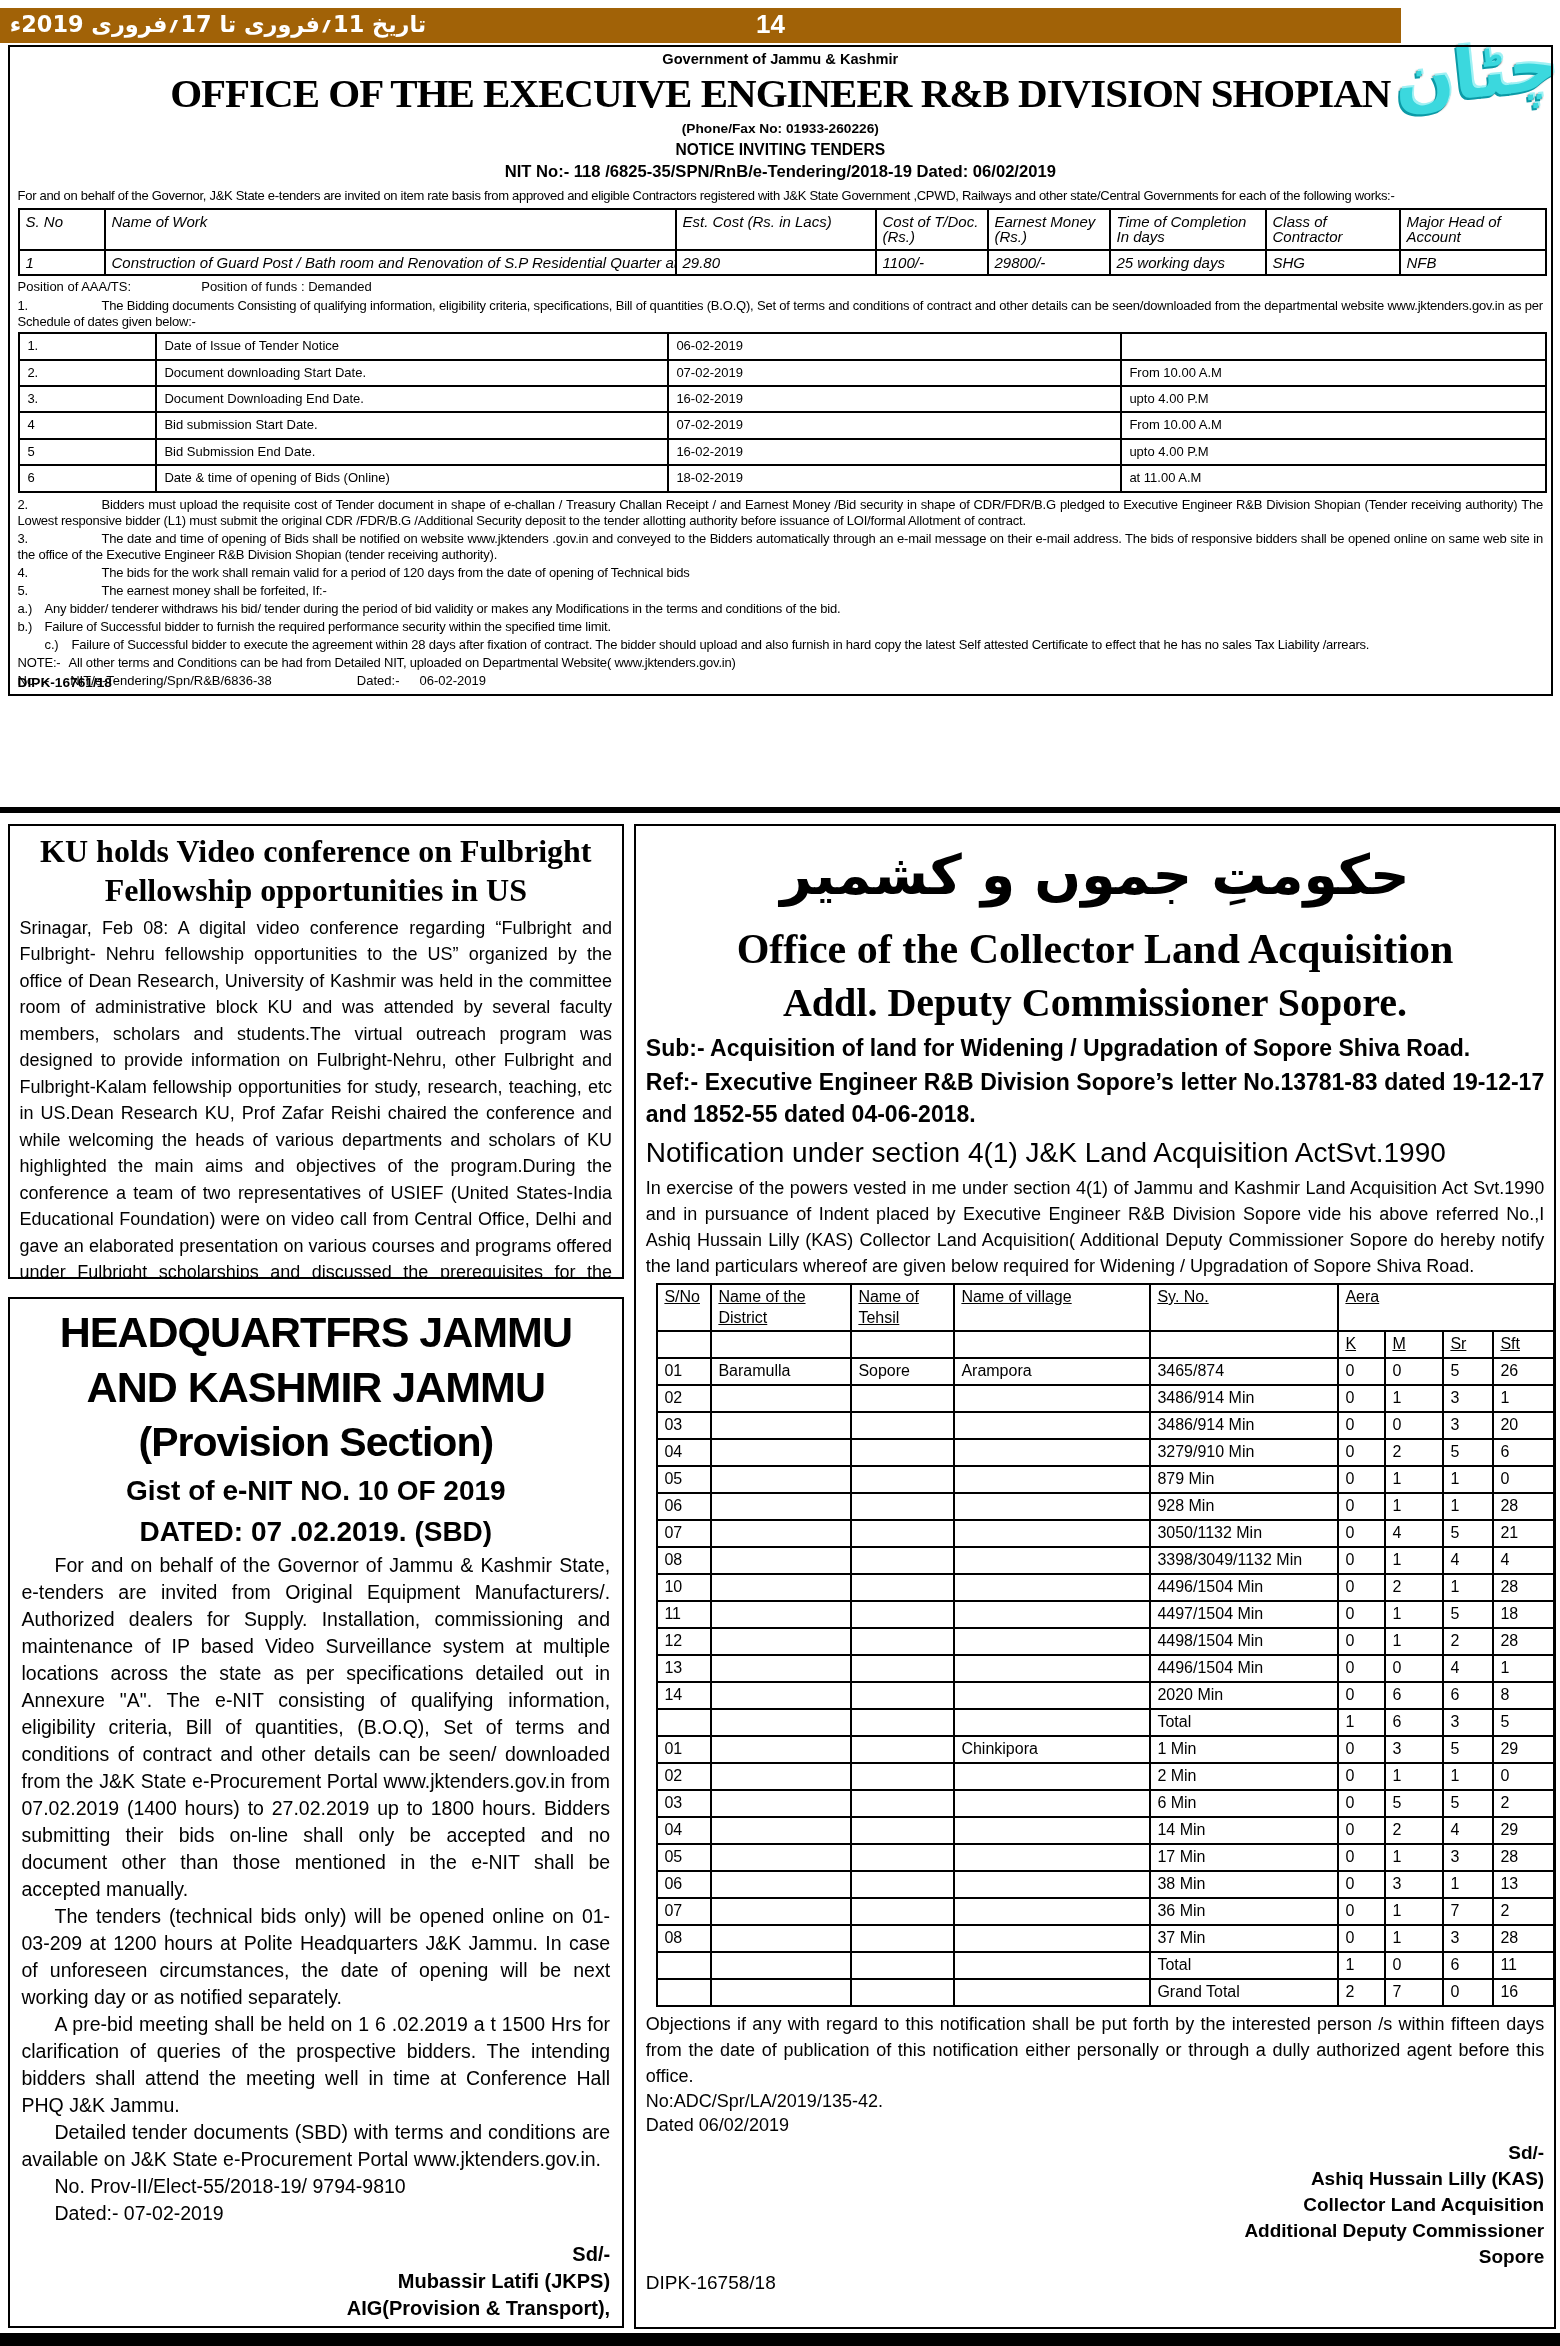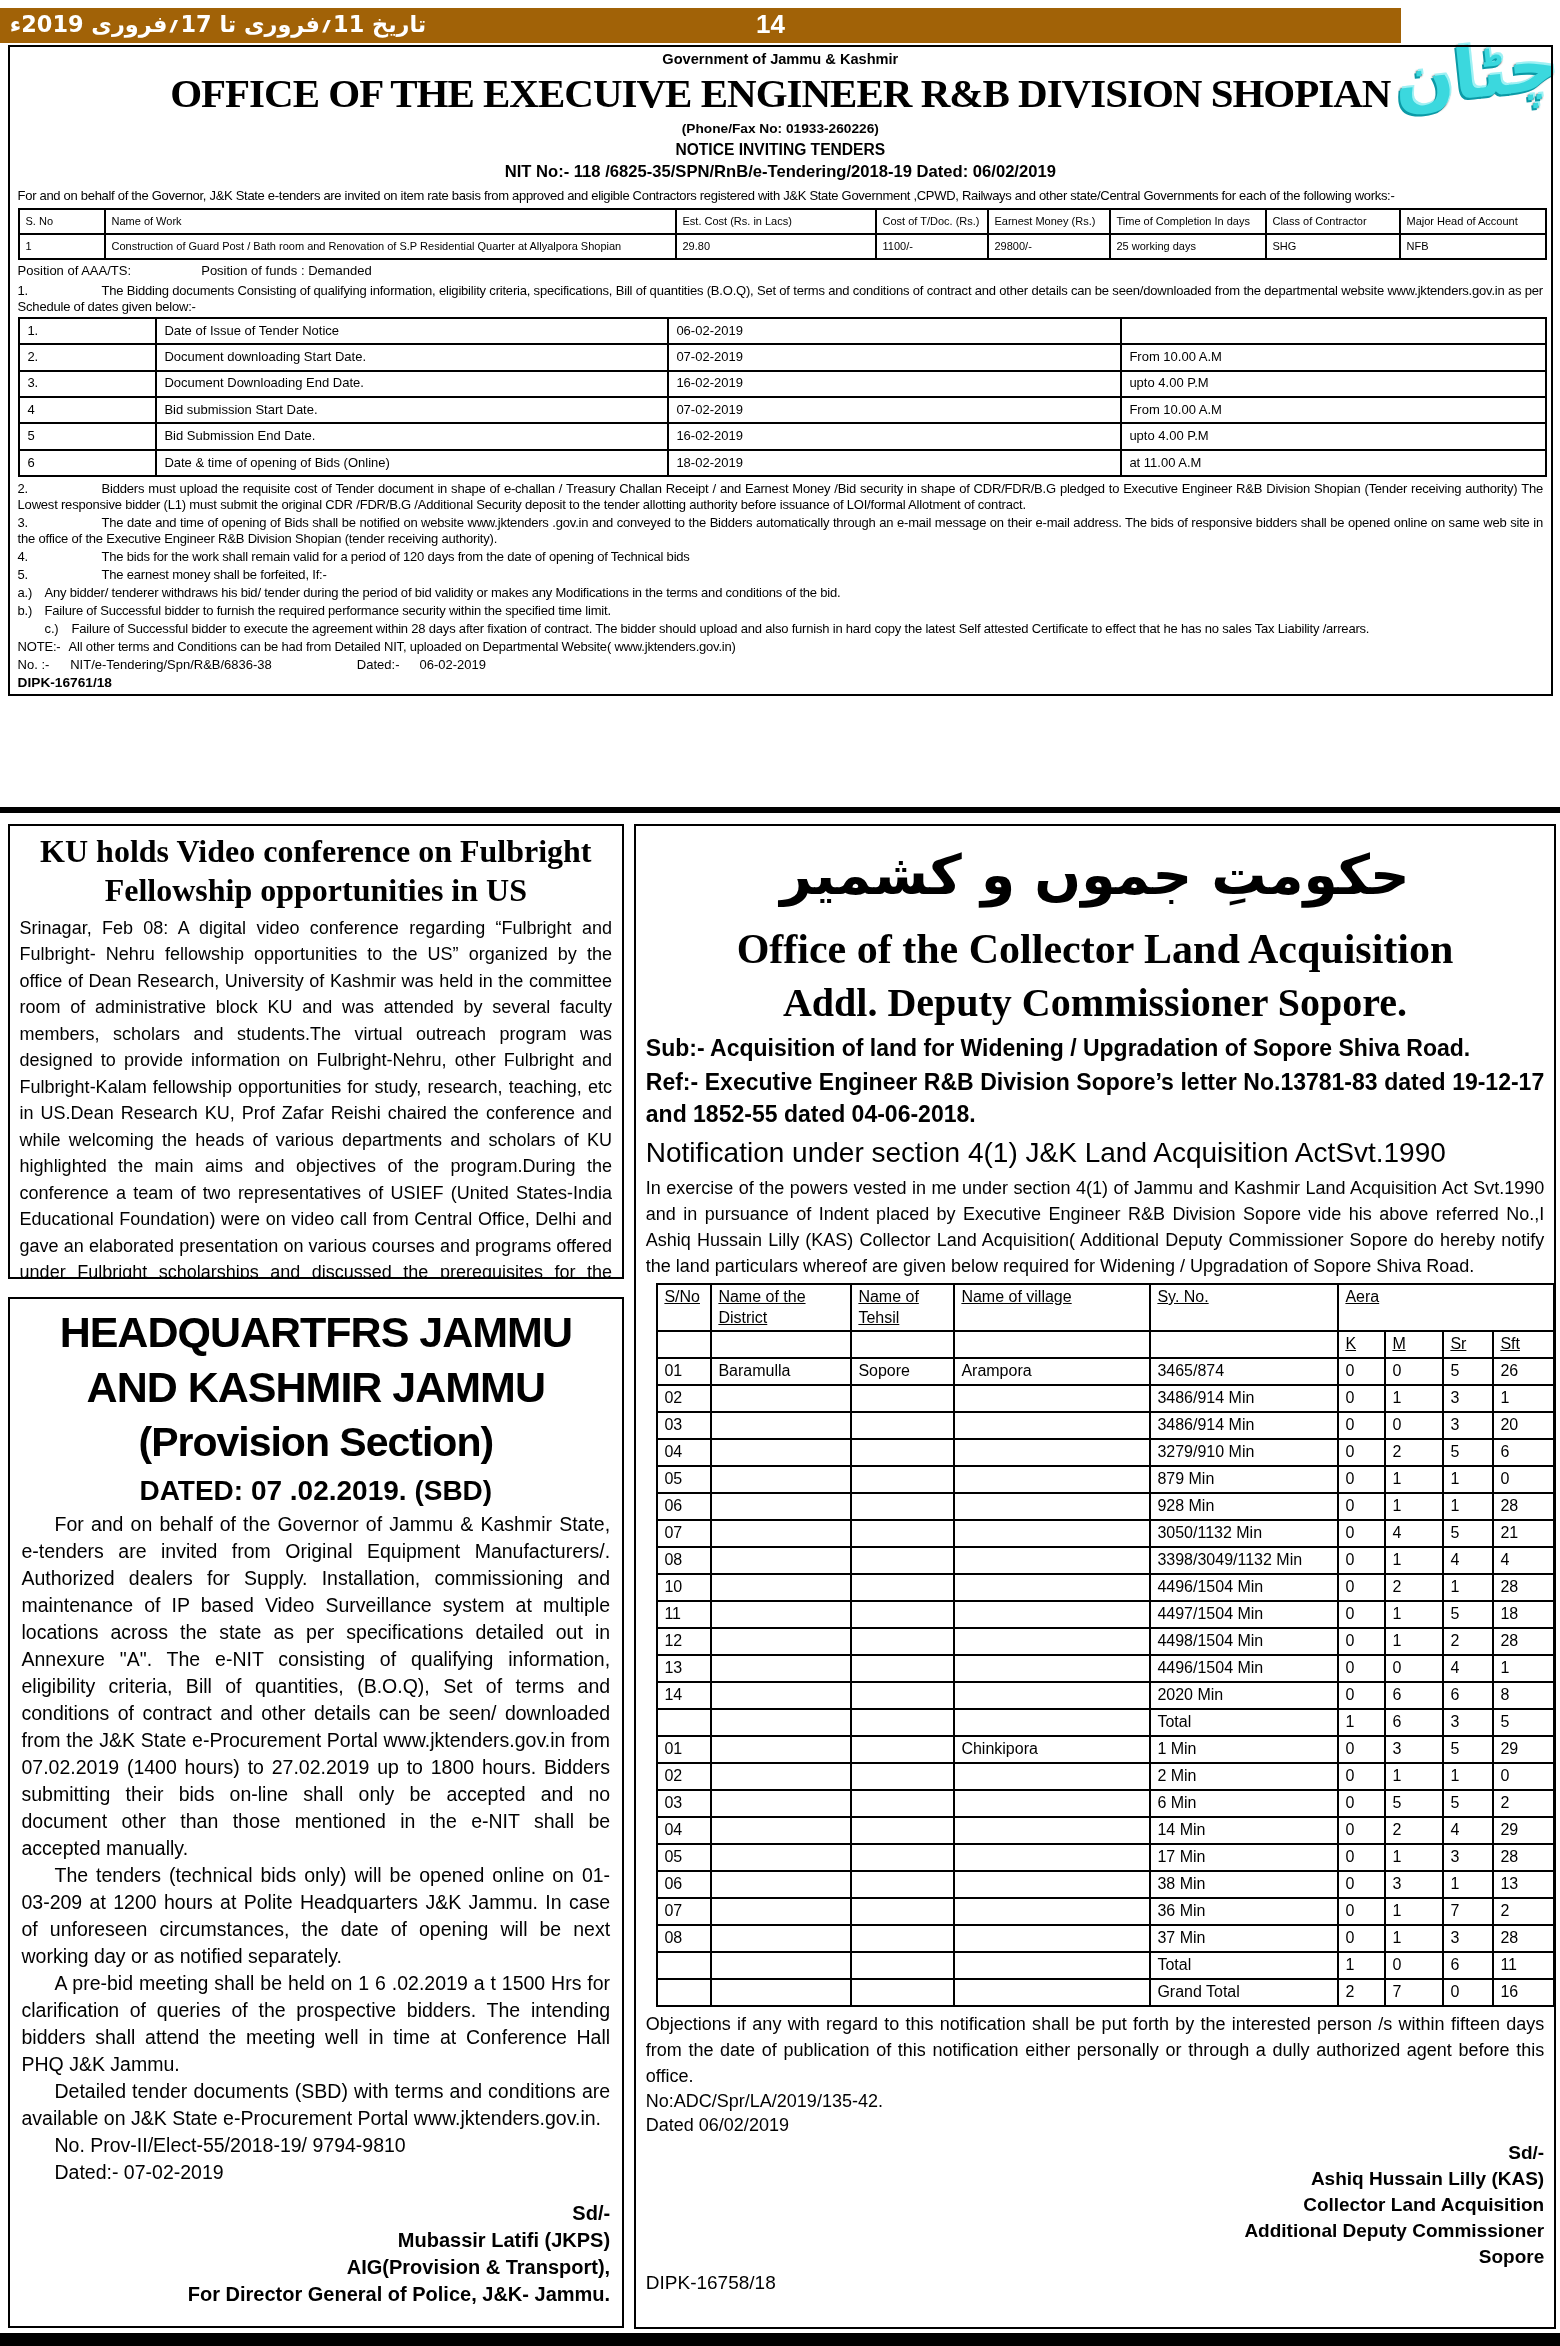--- a/index.html
+++ b/index.html
@@ -23,21 +23,21 @@
   .c { text-align:center; }
   .govt { font-size:14.6px; font-weight:bold; line-height:17.6px; margin:2px 0; }
   .sh-title { font-family:"Liberation Serif", serif; font-weight:bold; font-size:41px;
               line-height:45px; letter-spacing:-1px; margin:2px 0 5.9px; }
   .sh-phone { font-size:13.7px; font-weight:bold; line-height:16.6px; margin:2px 0; }
   .sh-nith  { font-size:15.6px; font-weight:bold; line-height:18.5px; margin:2.9px 0; }
   .sh-nitno { font-size:16.6px; font-weight:bold; line-height:20.5px; margin:2.9px 0 4.9px; }
   .sh-intro { font-size:13px; line-height:16px; letter-spacing:-0.3px; margin:2px 0 3.9px; white-space:nowrap; overflow:hidden; }
 
   table { border-collapse:collapse; table-layout:fixed; }
-  .works-table { width:1527px; font-size:11px; margin:1px 0 2.9px; }
+  .works-table { width:1527px; font-size:15px; margin:1px 0 2.9px;font-style:italic; }
   .works-table th, .works-table td { border:2px solid #000; padding:3.9px 5.9px; text-align:left;
        font-weight:normal; vertical-align:top; overflow:hidden; white-space:nowrap; line-height:15.6px; }
   .works-table th { white-space:normal; }
 
   .pos-line { font-size:13px; line-height:16.6px; margin:2px 0 2.9px; }
   .pos-left { display:inline-block; width:180px; }
 
   .sp { font-size:13px; line-height:16px; letter-spacing:-0.2px; text-align:justify; margin:2px 0; }
   .sp .num { display:inline-block; width:84px; }
   .sub-a .num { width:27px; }
@@ -233,20 +233,21 @@
       <div>KU holds Video conference on Fulbright</div>
       <div>Fellowship opportunities in US</div>
     </div>
     <div class="ku-body">Srinagar, Feb 08: A digital video conference regarding “Fulbright and Fulbright- Nehru fellowship opportunities to the US” organized by the office of Dean Research, University of Kashmir was held in the committee room of administrative block KU and was attended by several faculty members, scholars and students.The virtual outreach program was designed to provide information on Fulbright-Nehru, other Fulbright and Fulbright-Kalam fellowship opportunities for study, research, teaching, etc in US.Dean Research KU, Prof Zafar Reishi chaired the conference and while welcoming the heads of various departments and scholars of KU highlighted the main aims and objectives of the program.During the conference a team of two representatives of USIEF (United States-India Educational Foundation) were on video call from Central Office, Delhi and gave an elaborated presentation on various courses and programs offered under Fulbright scholarships and discussed the prerequisites for the applicants,The representatives explained application procedure for various Master's, doctoral and post doctoral programs under Fulbright-Nehru , Fulbright-Kalam, Hubert H.Humphrey Fellowship Programs.The conference was organised in the backdrop of USIEF announcement of annual competition for Fulbright fellowships for Indian citizens for the academic year 2020-2021 . It is open to students, teachers and professionals in various fields.USIEF has started getting paperless from this year and applicants were asked to download instruction page from the website.</div>
   </div>
 
   <div class="hq-box">
     <div class="hq-title">HEADQUARTFRS JAMMU</div>
     <div class="hq-title">AND KASHMIR JAMMU</div>
     <div class="hq-title" style="font-size:41px;">(Provision Section)</div>
+    <div class="hq-sub">Gist of e-NIT NO. 10 OF 2019</div>
     <div class="hq-sub">DATED: 07 .02.2019. (SBD)</div>
     <p class="hq-para">For and on behalf of the Governor of Jammu &amp; Kashmir State, e-tenders are invited from Original Equipment Manufacturers/. Authorized dealers for Supply. Installation, commissioning and maintenance of IP based Video Surveillance system at multiple locations across the state as per specifications detailed out in Annexure "A". The e-NIT consisting of qualifying information, eligibility criteria, Bill of quantities, (B.O.Q), Set of terms and conditions of contract and other details can be seen/ downloaded from the J&amp;K State e-Procurement Portal www.jktenders.gov.in from 07.02.2019 (1400 hours)  to 27.02.2019 up to 1800 hours. Bidders submitting their bids on-line shall only be accepted and no document other than those mentioned in the e-NIT shall be accepted manually.</p>
     <p class="hq-para">The tenders (technical bids only) will be opened online on  01-03-209 at 1200 hours   at Polite Headquarters J&amp;K Jammu. In case of unforeseen circumstances, the date of opening will be next working day or as notified separately.</p>
     <p class="hq-para">A pre-bid meeting shall be held on 1 6 .02.2019 a t 1500 Hrs for clarification of queries of the prospective bidders. The intending bidders shall attend the meeting well in time at Conference Hall PHQ J&amp;K Jammu.</p>
     <p class="hq-para">Detailed tender documents (SBD) with terms and conditions are available on J&amp;K State e-Procurement Portal www.jktenders.gov.in.</p>
     <div class="hq-ref">No. Prov-II/Elect-55/2018-19/ 9794-9810</div>
     <div class="hq-ref">Dated:- 07-02-2019</div>
     <div class="hq-sign">
       <div>Sd/-</div>
       <div>Mubassir Latifi (JKPS)</div>

